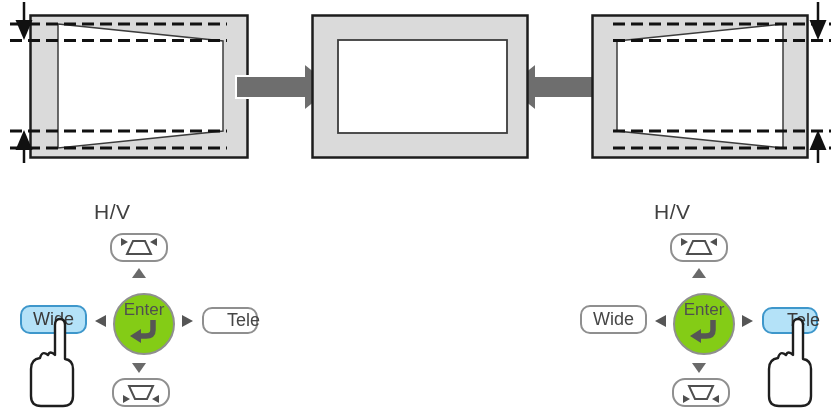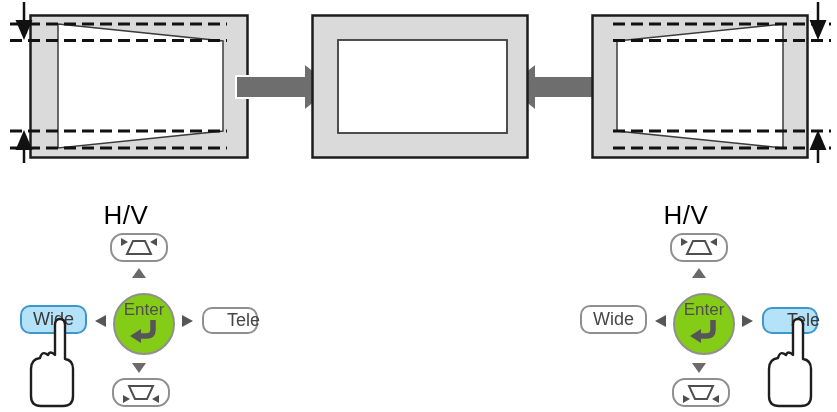--- a/index.html
+++ b/index.html
@@ -8,22 +8,22 @@
     font-family:"Liberation Sans", sans-serif;
   }
   .diagram-svg{position:absolute;left:0;top:0;}
 
   
   .pad{position:absolute;top:185px;width:300px;height:227px;}
   .pad-left{left:0;}
   .pad-right{left:560px;}
 
   .hv-label{
-    position:absolute;left:94px;top:15px;width:64px;text-align:center;
-    font-size:26px;color:#000000;letter-spacing:.5px;
+    position:absolute;left:94px;top:15px;width:64px;
+    font-size:21px;color:#404040;letter-spacing:.5px;
   }
   .key-btn{
     position:absolute;width:58px;height:29px;box-sizing:border-box;
     border:2px solid #8f8f8f;border-radius:13px;background:#fff;
     display:flex;align-items:center;justify-content:center;
   }
   .key-top{left:110px;top:48px;}
   .key-bottom{left:112px;top:193px;}
 
   .enter-btn{

